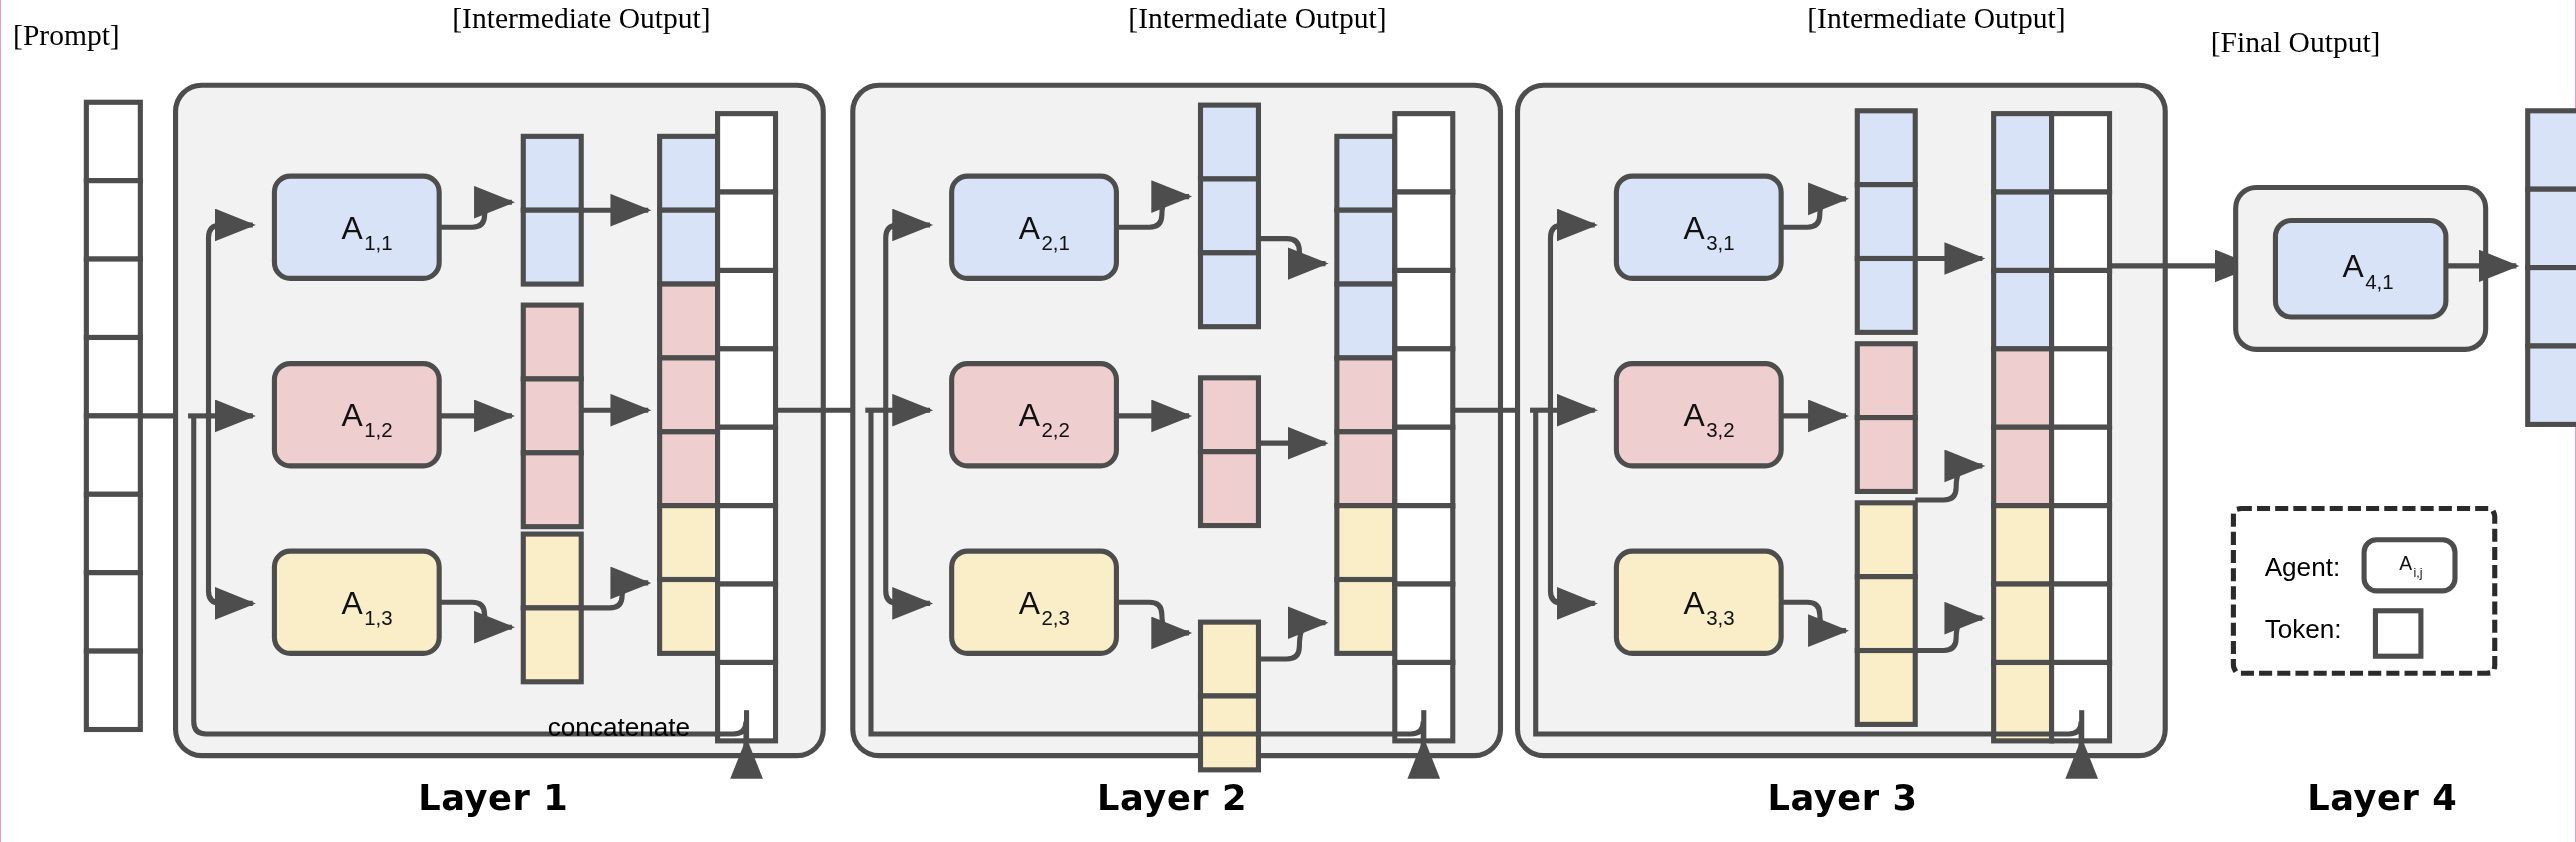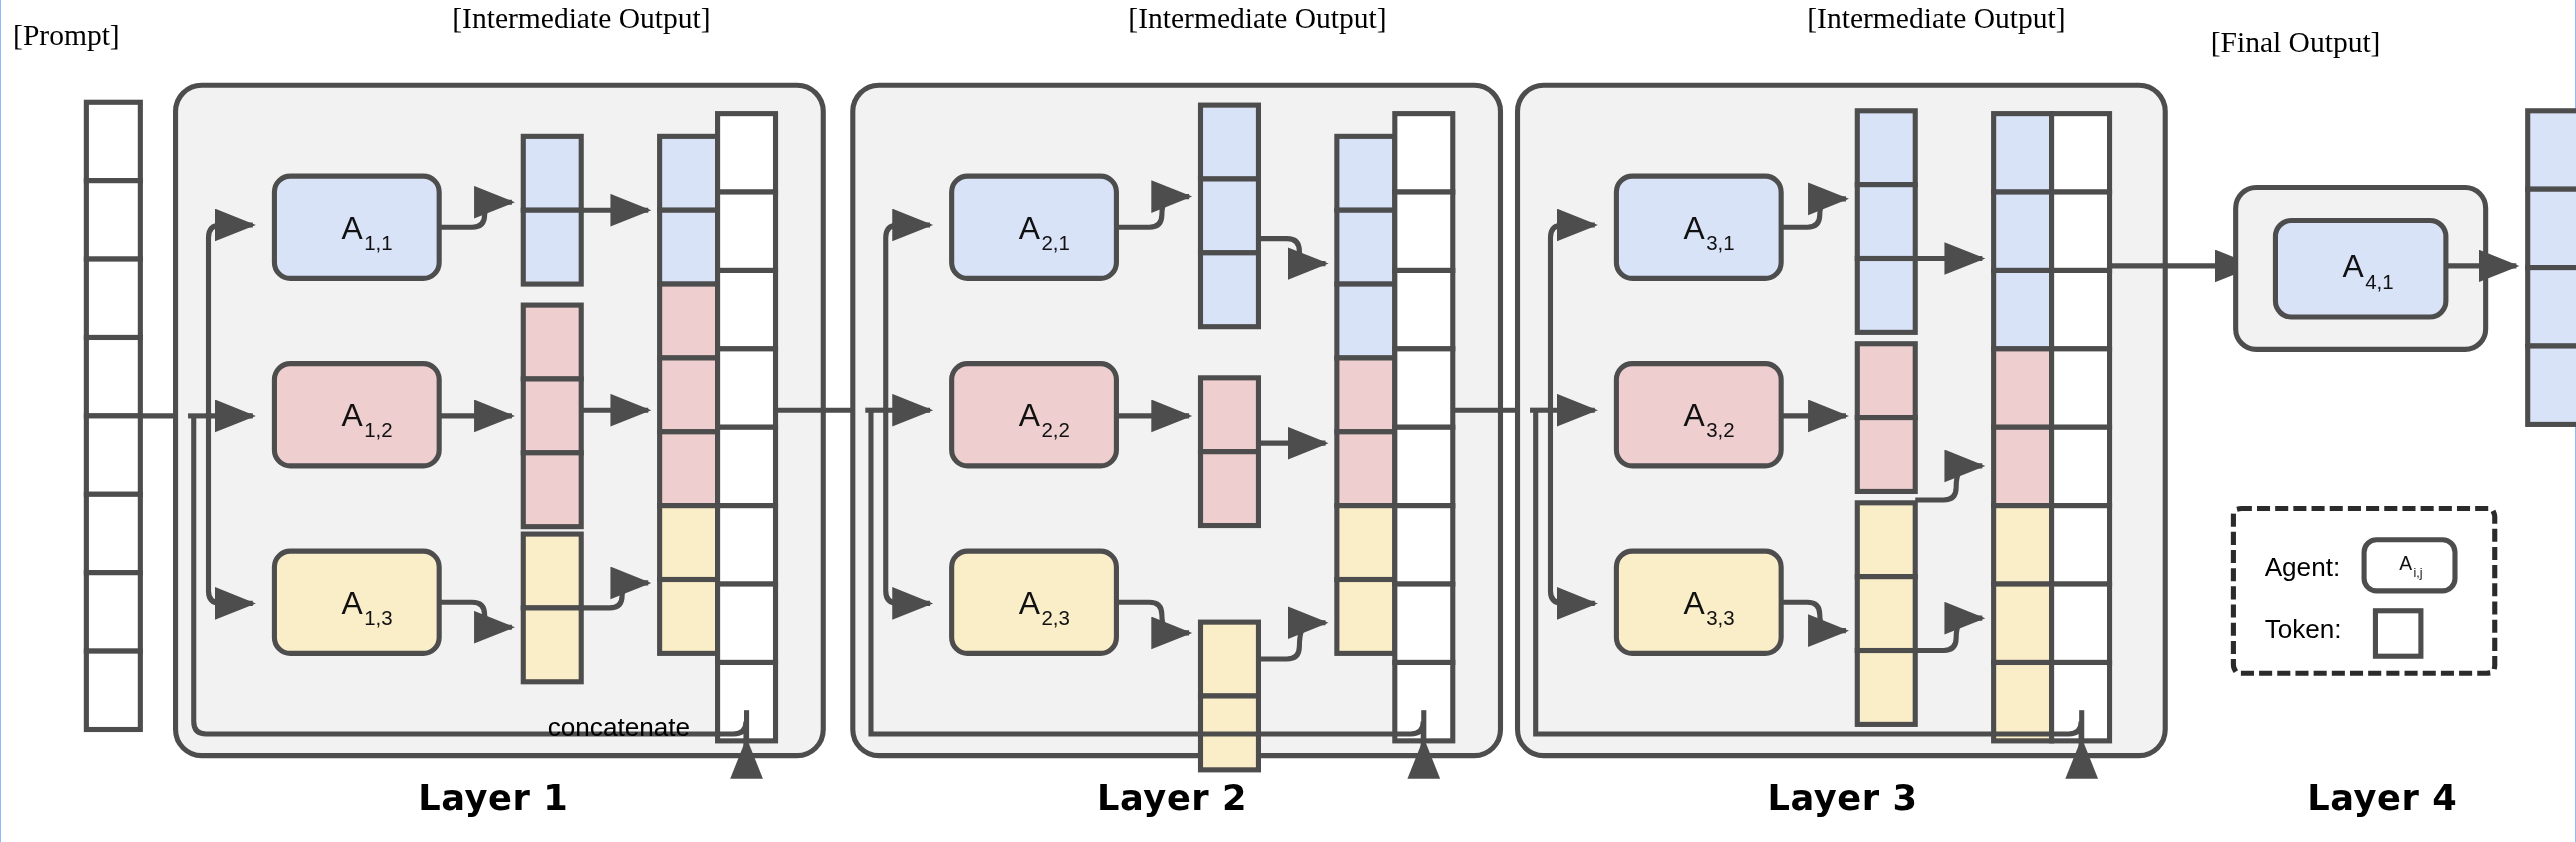--- a/index.html
+++ b/index.html
@@ -1,17 +1,17 @@
 <!DOCTYPE html>
 <html style="font-size:9px"><head>
 <meta charset="utf-8">
 <style>
   html,body{margin:0;padding:0;background:#ffffff;}
   body{width:2576px;height:842px;overflow:hidden;font-family:"Liberation Sans",sans-serif;}
-  #stage{position:relative;width:2576px;height:842px;background:#3b82f6;}
+  #stage{position:relative;width:2576px;height:842px;background:#ec4899;}
   svg{position:absolute;left:0;top:0;width:2576px;height:842px;}
   .serif-label{font-family:"Liberation Serif",serif;font-size:52px;fill:#000;}
   .layer-label{font-family:"DejaVu Sans",sans-serif;font-size:62px;font-weight:700;fill:#000;letter-spacing:1px;}
   .agent-label{font-family:"Liberation Sans",sans-serif;font-size:56px;fill:#111;}
   .agent-sub{font-family:"Liberation Sans",sans-serif;font-size:36px;fill:#111;}
   .concat-label{font-family:"Liberation Sans",sans-serif;font-size:46px;fill:#000;}
   .legend-text{font-family:"Liberation Sans",sans-serif;font-size:46px;fill:#000;}
   .legend-sub{font-family:"Liberation Sans",sans-serif;font-size:22px;fill:#111;}
   .legend-a{font-family:"Liberation Sans",sans-serif;font-size:34px;fill:#111;}
 </style>

